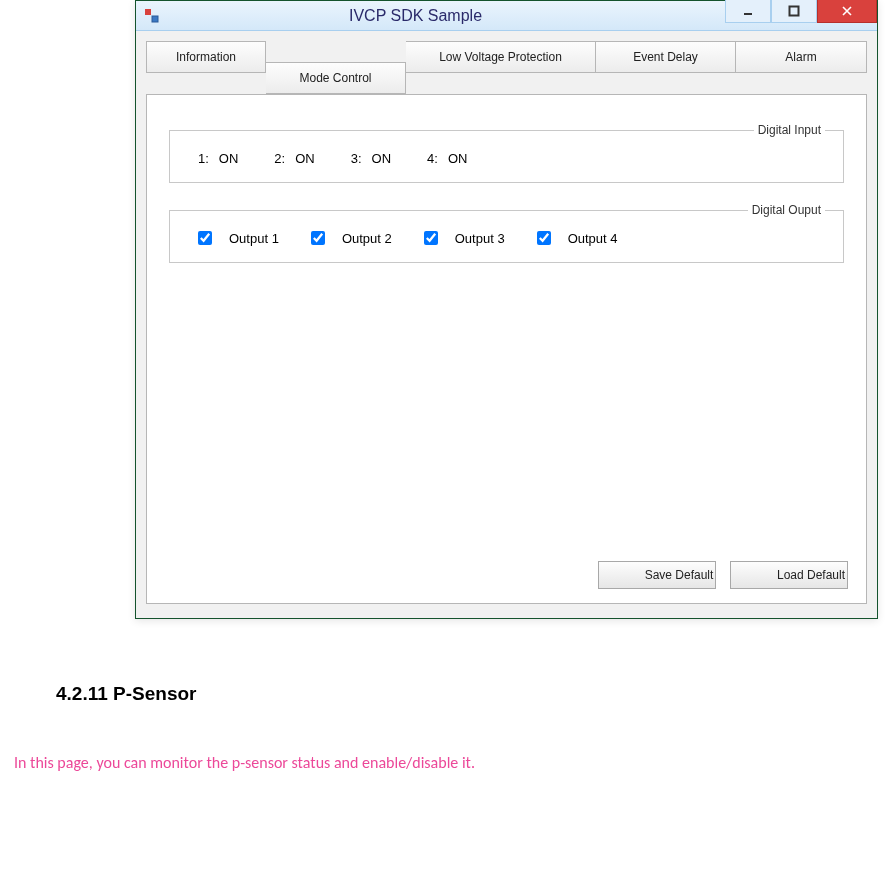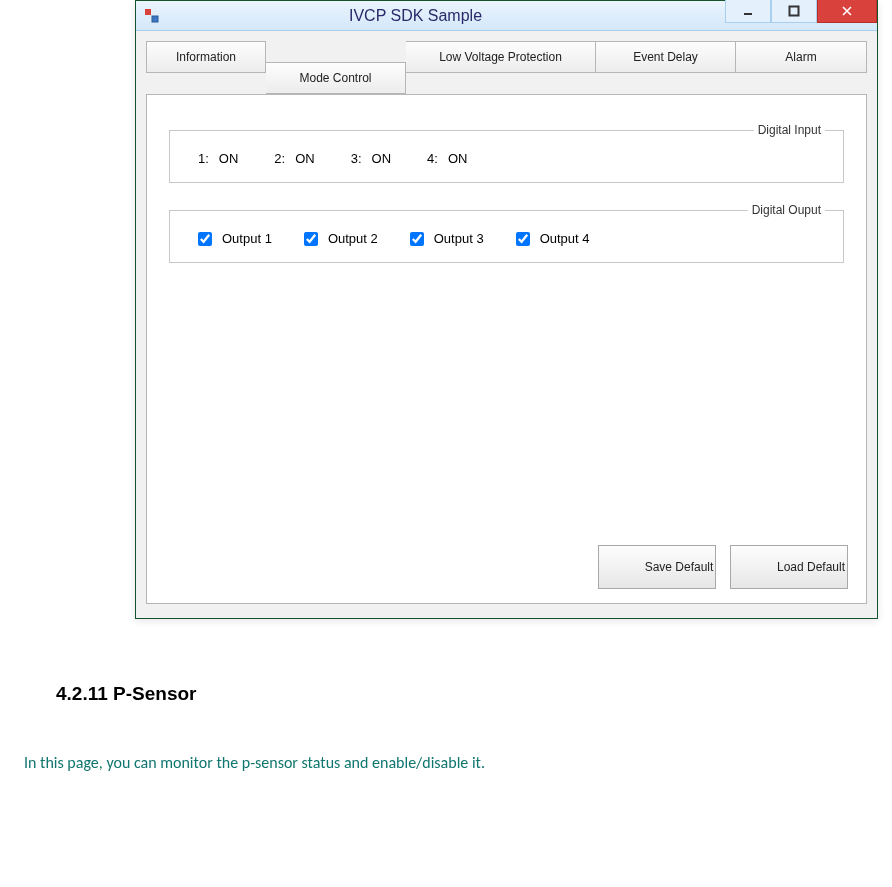--- a/index.html
+++ b/index.html
@@ -107,54 +107,54 @@
       font-size: 13px;
       color: #000;
       padding-left: 10px;
     }
     .di-item { display: flex; gap: 10px; }
     .do-row {
       display: flex;
       gap: 32px;
       padding-left: 10px;
     }
-    .do-item { display: flex; align-items: center; gap: 10px; }
+    .do-item { display: flex; align-items: flex-start; gap: 17px; }
     .do-item input { width: 14px; height: 14px; }
     .do-item label { font-size: 13px; }
 
     .footer-buttons {
       position: absolute;
       right: 18px;
       bottom: 14px;
       display: flex;
       gap: 14px;
     }
     .btn {
       width: 118px;
-      height: 44px;
+      height: 28px;
       background: linear-gradient(#fdfdfd, #e6e6e6);
       border: 1px solid #a8a8a8;
       color: #222;
       font-size: 12px;
       cursor: pointer;
       padding-left: 44px;
     }
 
     .doc-heading {
       font-family: Arial, sans-serif;
       font-weight: bold;
       font-size: 19px;
       margin: 64px 0 0 56px;
       color: #000;
     }
     .doc-body {
       font-family: Calibri, "Segoe UI", Arial, sans-serif;
       font-size: 16px;
-      margin: 48px 0 0 24px;
-      color: #0f766e;
+      margin: 48px 0 0 14px;
+      color: #ec4899;
     }
 
     
     .r1 .t1 { flex: 0 0 120px; }
     .r1 .t2 { flex: 0 0 140px; margin-top: 21px; }
     .r1 .t3 { flex: 0 0 190px; }
     .r1 .t4 { flex: 0 0 140px; }
     .r1 .t5 { flex: 1; }
     .r2 .t1 { flex: 0 0 108px; }
     .r2 .t2 { flex: 0 0 118px; }

